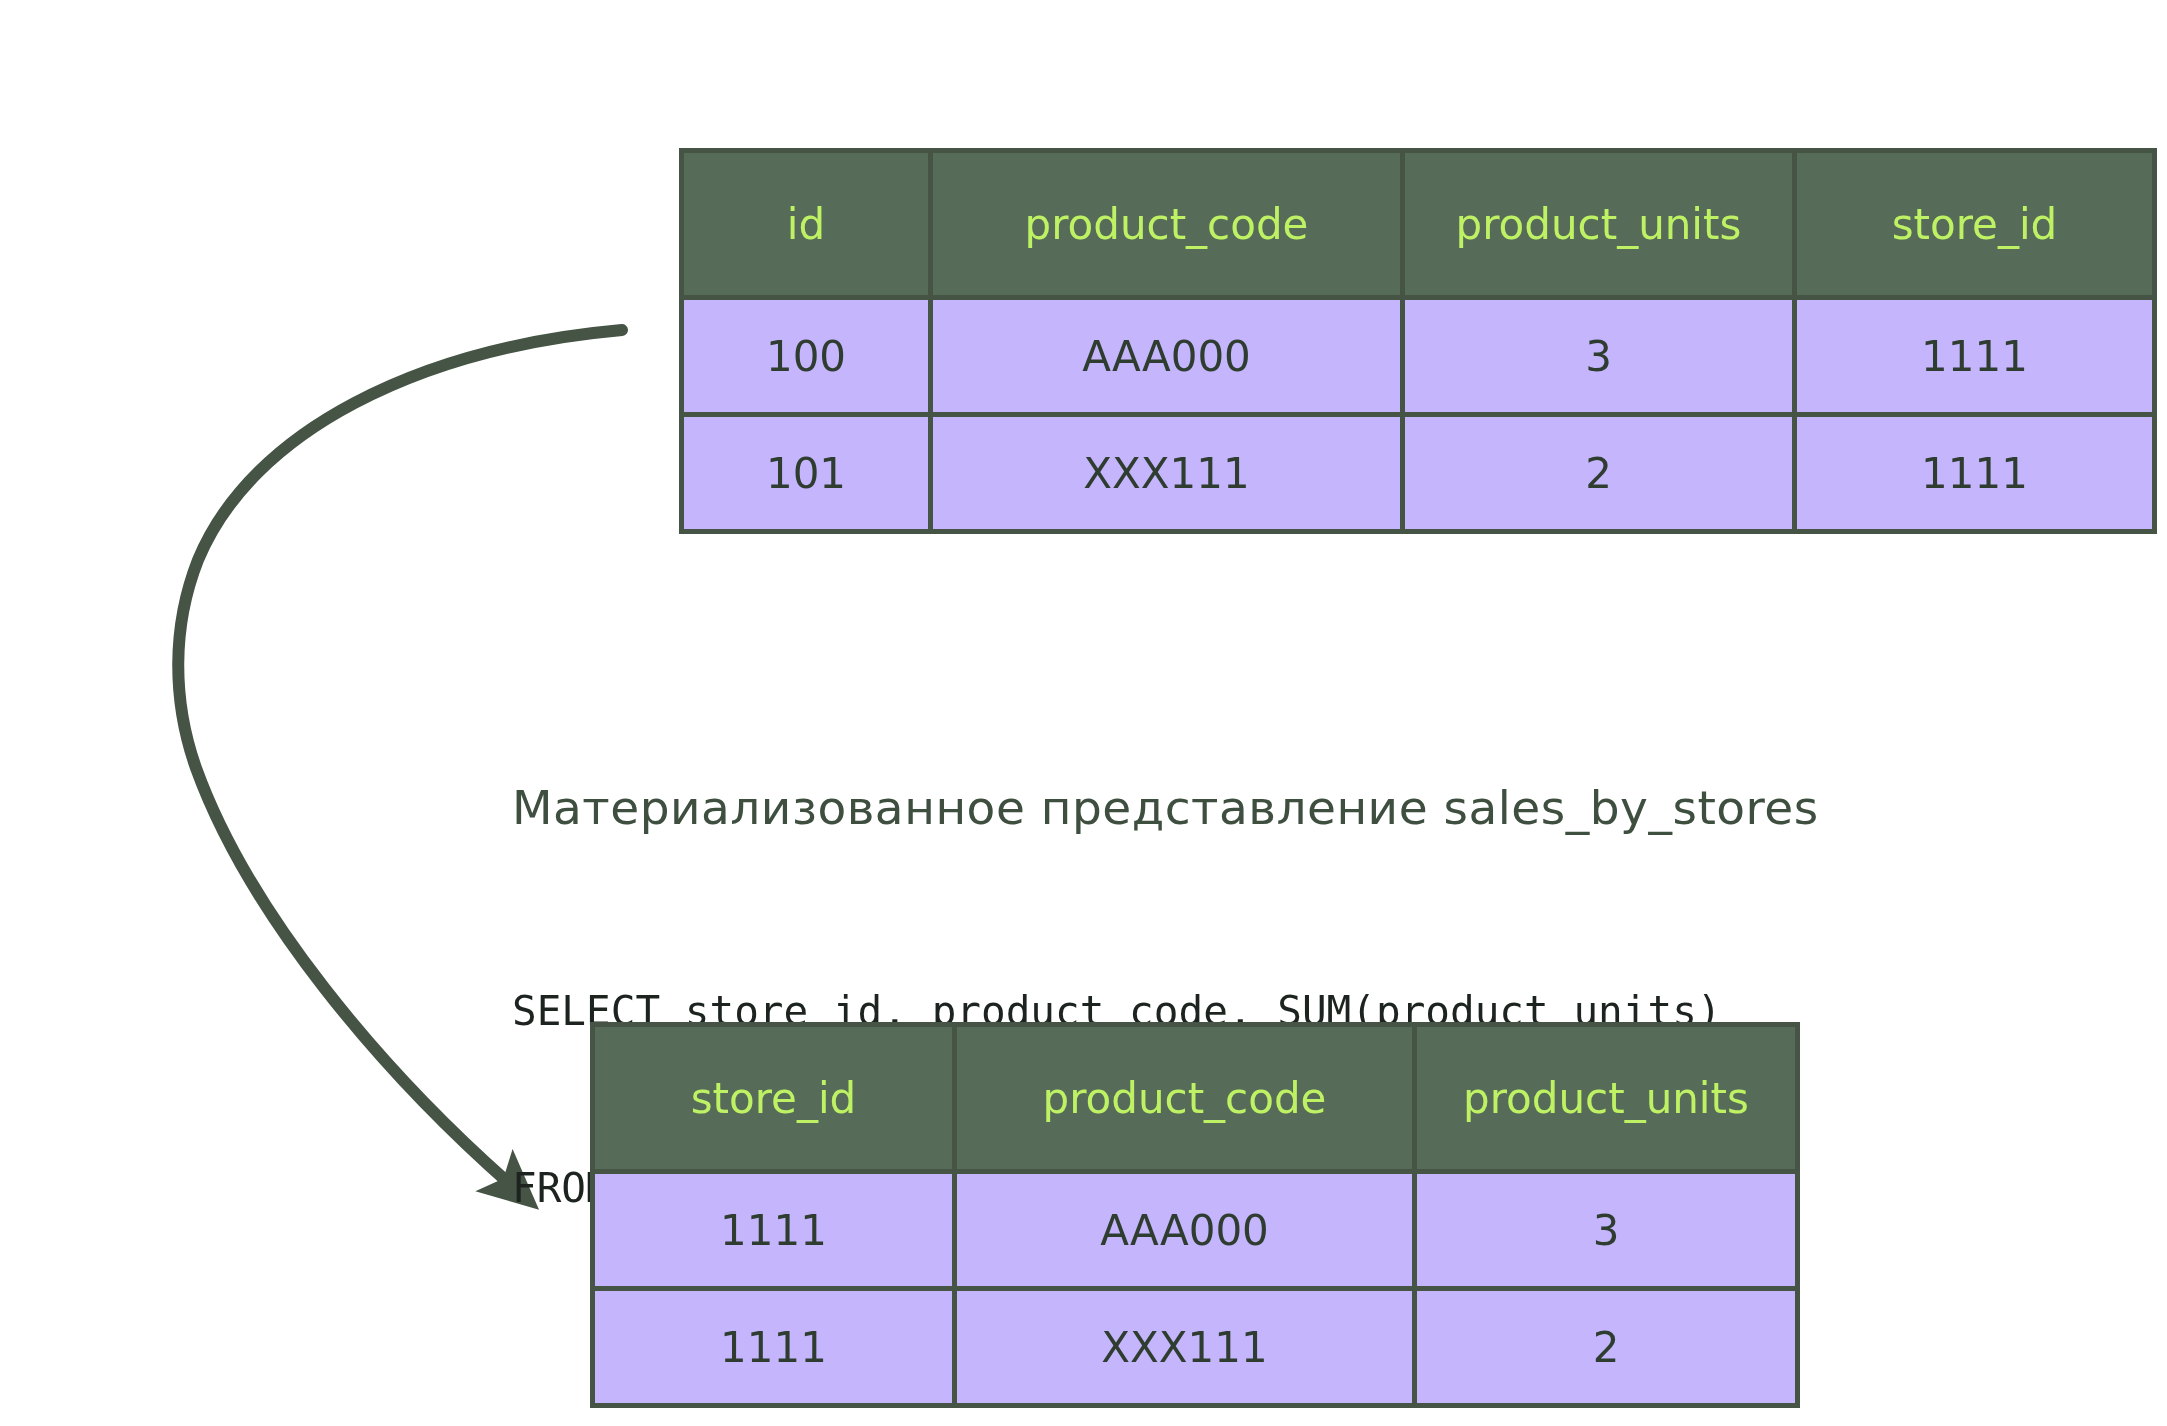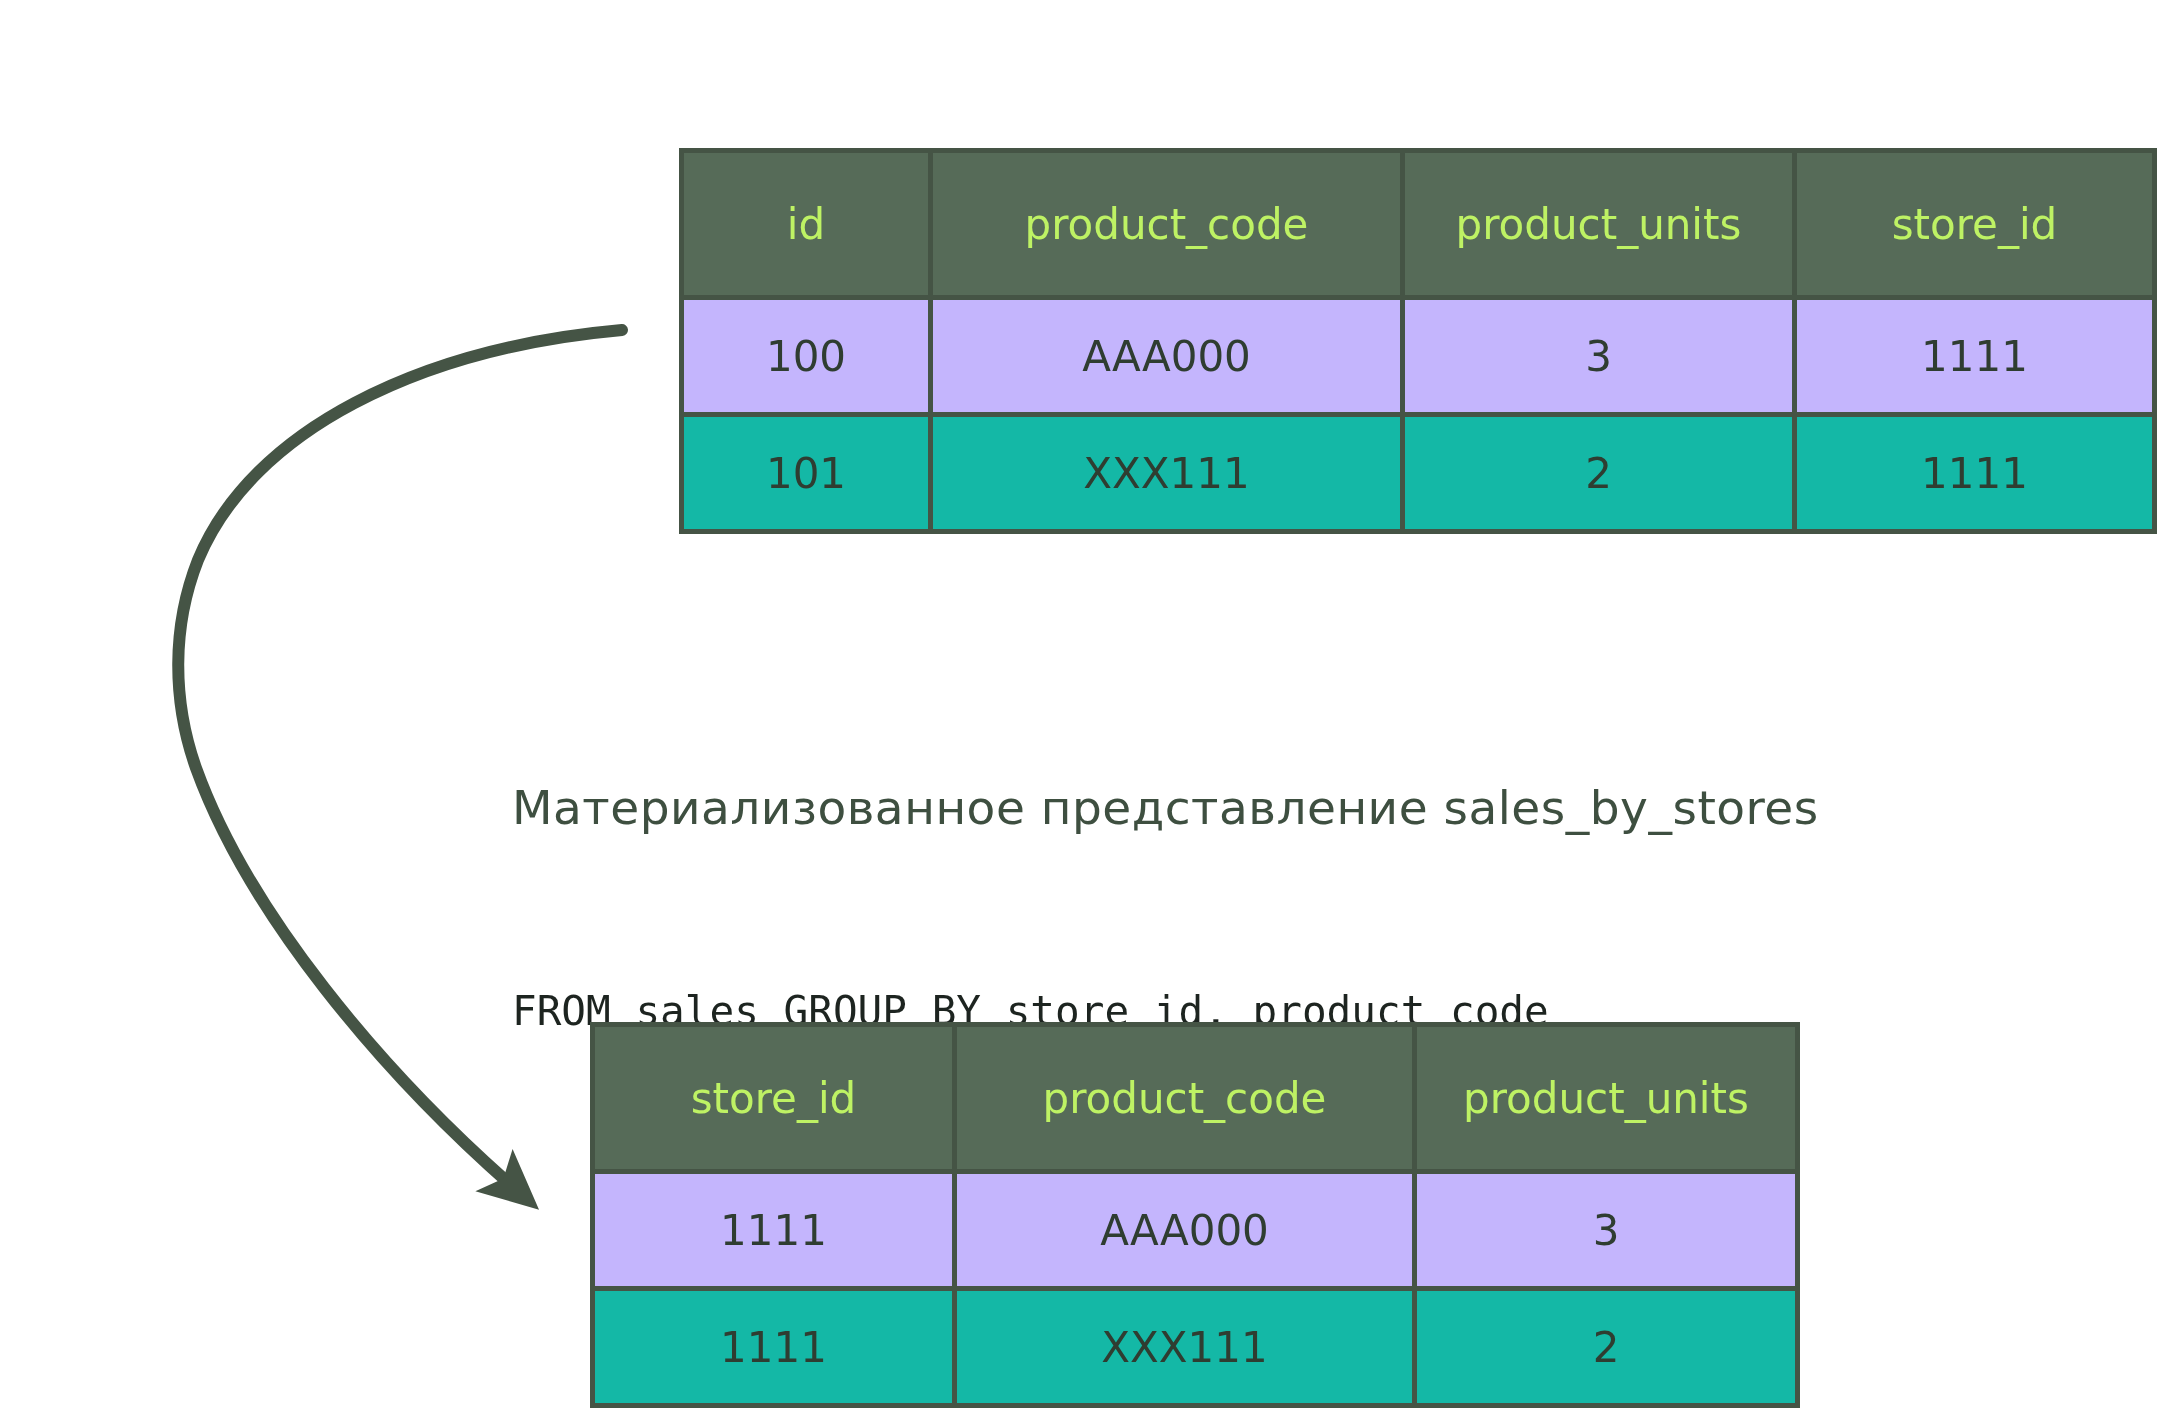--- a/index.html
+++ b/index.html
@@ -87,21 +87,21 @@
     background: #566b58;
     color: #bef264;
     height: 140px;
     font-size: 42px;
   }
   .dtable tbody td {
     height: 110px;
     font-size: 42px;
   }
   .dtable tbody tr.row-white td { background: #c4b5fd; }
-  .dtable tbody tr.row-tint  td { background: #14b8a6; }
+  .dtable tbody tr.row-tint  td { background: #c4b5fd; }
 
   #table-sales {
     left: 679px;
     top: 148px;
     width: 1473px;
   }
   #table-matview {
     left: 590px;
     top: 1022px;
     width: 1205px;
@@ -162,20 +162,21 @@
     <path d="M 622,330
              C 420,348 252,430 198,560
              C 172,626 172,700 196,768
              C 248,912 380,1070 512,1186" fill="none" stroke="#455445" stroke-width="12" stroke-linecap="round" marker-end="url(#arrowhead)"></path>
   </svg>
 
 
   <div class="title" id="title-matview">Материализованное представление sales_by_stores</div>
 
   <div id="sql-block">
+    <div>SELECT store_id, product_code, SUM(product_units)</div>
     <div>FROM sales GROUP BY store_id, product_code</div>
   </div>
 
   <table class="dtable" id="table-matview">
     <colgroup>
       <col style="width:362px">
       <col style="width:460px">
       <col style="width:383px">
     </colgroup>
     <thead>

